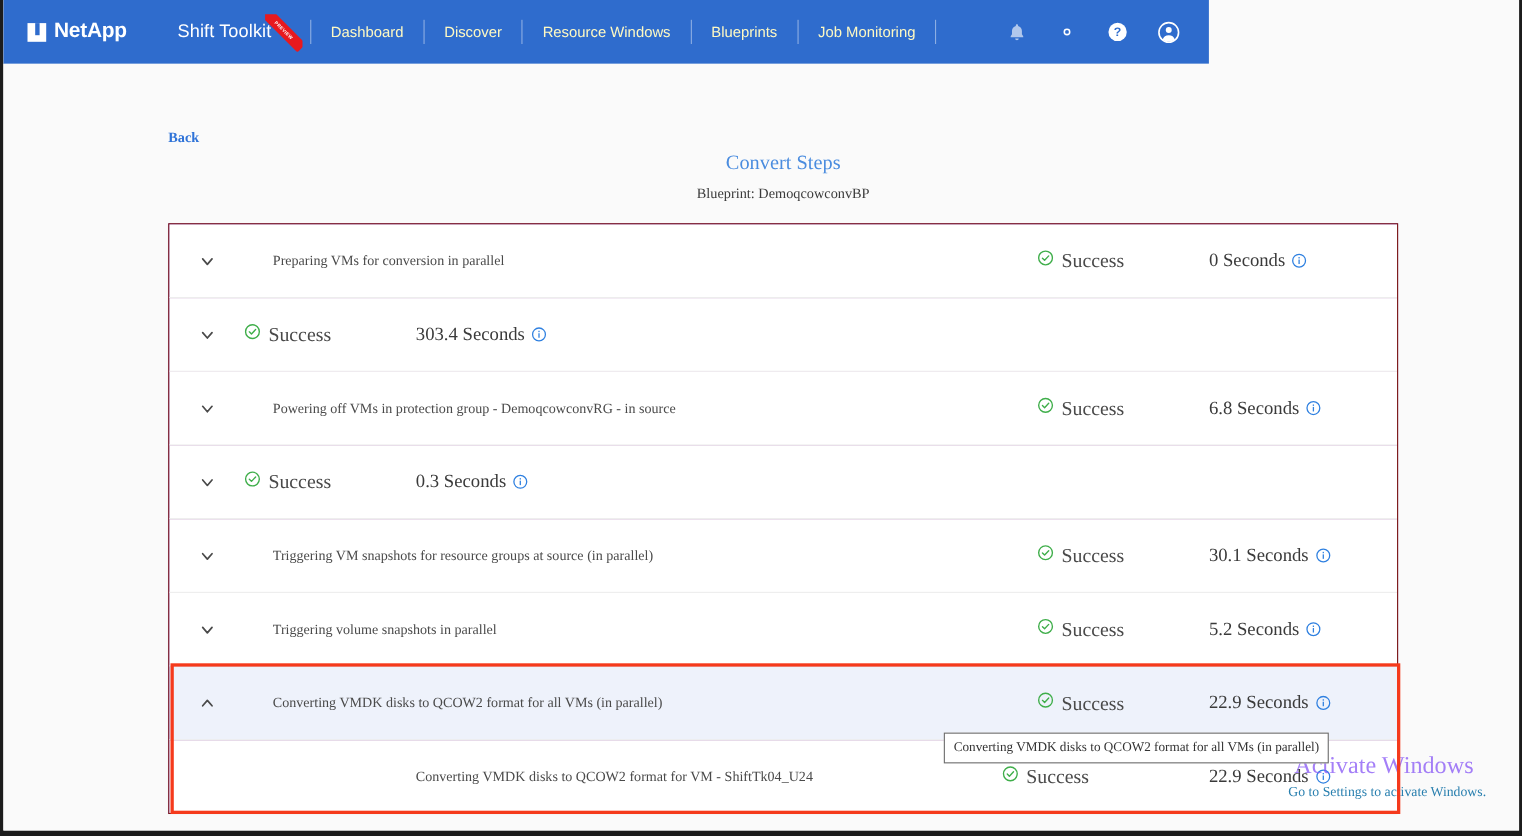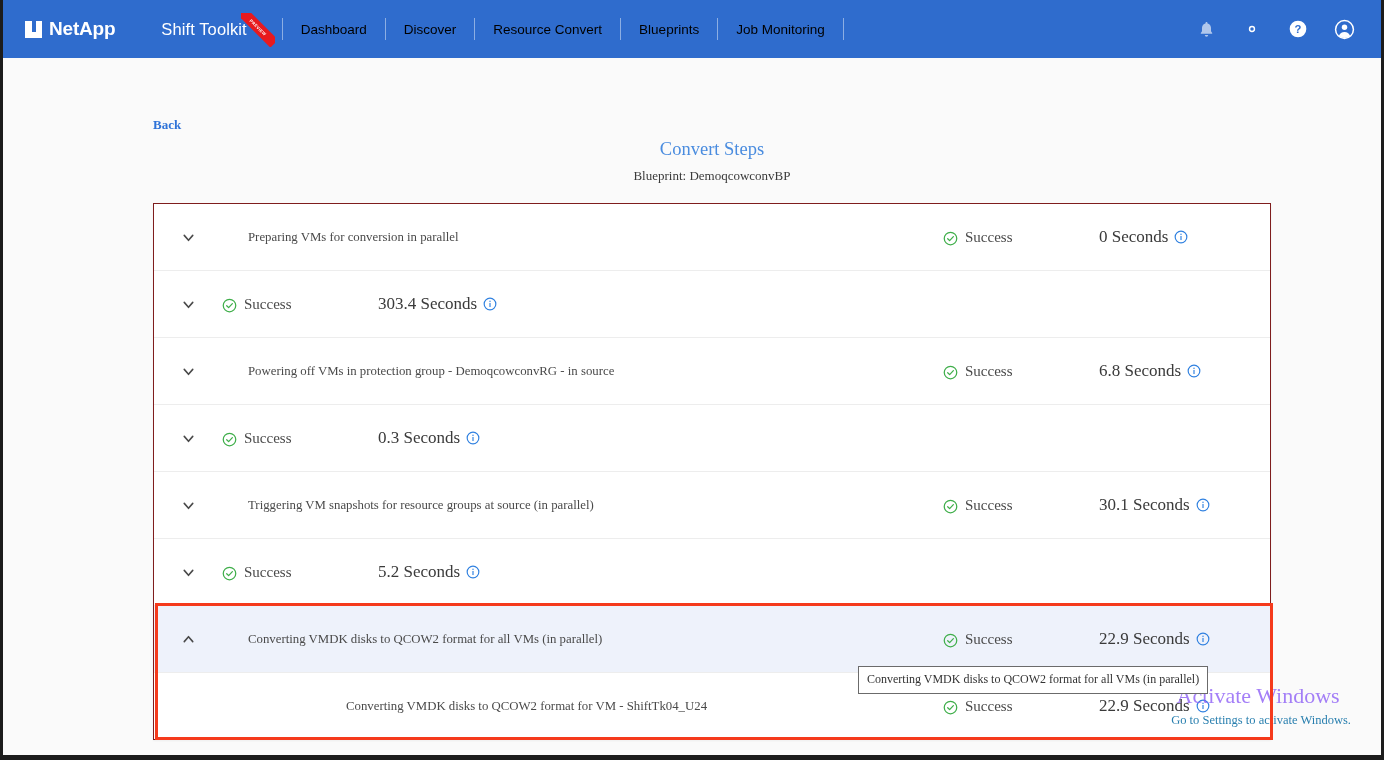--- a/index.html
+++ b/index.html
@@ -20,21 +20,21 @@
     border-left: 3px solid #1c1c1c;
     border-right: 3px solid #1c1c1c;
     border-bottom: 5px solid #1c1c1c;
     overflow: hidden;
   }
 
   
   .topbar {
     position: absolute;
     top: 0; left: 0;
-    width: 1378px;
+    width: 1096px;
     height: 58px;
     background: #2f6ccd;
     display: flex;
     align-items: center;
     padding: 0 18px 0 22px;
   }
   .netapp-logo {
     display: flex;
     align-items: center;
     gap: 7px;
@@ -103,21 +103,21 @@
     height: 30px;
   }
   .nav-sep {
     width: 1px;
     height: 22px;
     background: rgba(255,255,255,0.45);
     margin: 0 1px;
     flex: 0 0 auto;
   }
   .nav-item {
-    color: #000000;
+    color: #fef9c3;
     font-size: 13.5px;
     padding: 4px 17px;
     white-space: nowrap;
     cursor: pointer;
   }
 
   .topbar-spacer { flex: 1 1 auto; }
 
   .top-icons {
     display: flex;
@@ -180,21 +180,21 @@
 
   .step-row {
     position: relative;
     display: flex;
     align-items: center;
     height: 67px;
     border-bottom: 1px solid #ededed;
     background: #ffffff;
     cursor: pointer;
   }
-  .step-row:last-child { border-bottom: none; }
+  .step-row:last-child { border-bottom: none; gap: 32px; }
   .step-row.expanded { background: #eef2fb; }
   .step-row.sub {
     background: #ffffff;
     cursor: default;
     height: 66px;
   }
 
   .chev {
     width: 68px;
     display: flex;
@@ -208,23 +208,23 @@
     font-size: 12.8px;
     color: #4a4a4a;
     padding-left: 26px;
   }
   .step-row.sub .step-label { padding-left: 124px; }
 
   .status-cell {
     width: 152px;
     flex: 0 0 auto;
     display: flex;
-    align-items: flex-end;
+    align-items: flex-start;
     gap: 7px;
-    font-size: 15px;
+    font-size: 18px;
     color: #4a4a4a;
   }
   .duration-cell {
     width: 175px;
     flex: 0 0 auto;
     display: flex;
     align-items: center;
     gap: 6px;
     font-size: 17px;
     color: #3a3a3a;
@@ -302,21 +302,21 @@
         <span class="band">PREVIEW</span>
       </span>
     </div>
 
     <div class="nav-items">
       <span class="nav-sep"></span>
       <span class="nav-item">Dashboard</span>
       <span class="nav-sep"></span>
       <span class="nav-item">Discover</span>
       <span class="nav-sep"></span>
-      <span class="nav-item">Resource Convert</span>
+      <span class="nav-item">Resource Windows</span>
       <span class="nav-sep"></span>
       <span class="nav-item">Blueprints</span>
       <span class="nav-sep"></span>
       <span class="nav-item">Job Monitoring</span>
       <span class="nav-sep"></span>
     </div>
 
     <span class="topbar-spacer"></span>
 
     <div class="top-icons">
@@ -483,20 +483,21 @@
           </span>
         </span>
       </div>
 
       <div class="step-row">
         <span class="chev">
           <svg width="17" height="17" viewBox="0 0 24 24" fill="none" stroke="#4a4a4a" stroke-width="2.2" stroke-linecap="round" stroke-linejoin="round">
               <polyline points="6 9 12 16 18 9"></polyline>
             </svg>
         </span>
+        <span class="step-label">Triggering volume snapshots in parallel</span>
         <span class="status-cell">
           <svg width="15" height="15" viewBox="0 0 24 24">
             <circle cx="12" cy="12" r="10" fill="none" stroke="#3fae4a" stroke-width="2"></circle>
             <polyline points="7.5 12.3 10.6 15.4 16.6 9" fill="none" stroke="#3fae4a" stroke-width="2" stroke-linecap="round" stroke-linejoin="round"></polyline>
           </svg>
           <span>Success</span>
         </span>
         <span class="duration-cell">
           <span>5.2 Seconds</span>
           <span class="info-icon">

